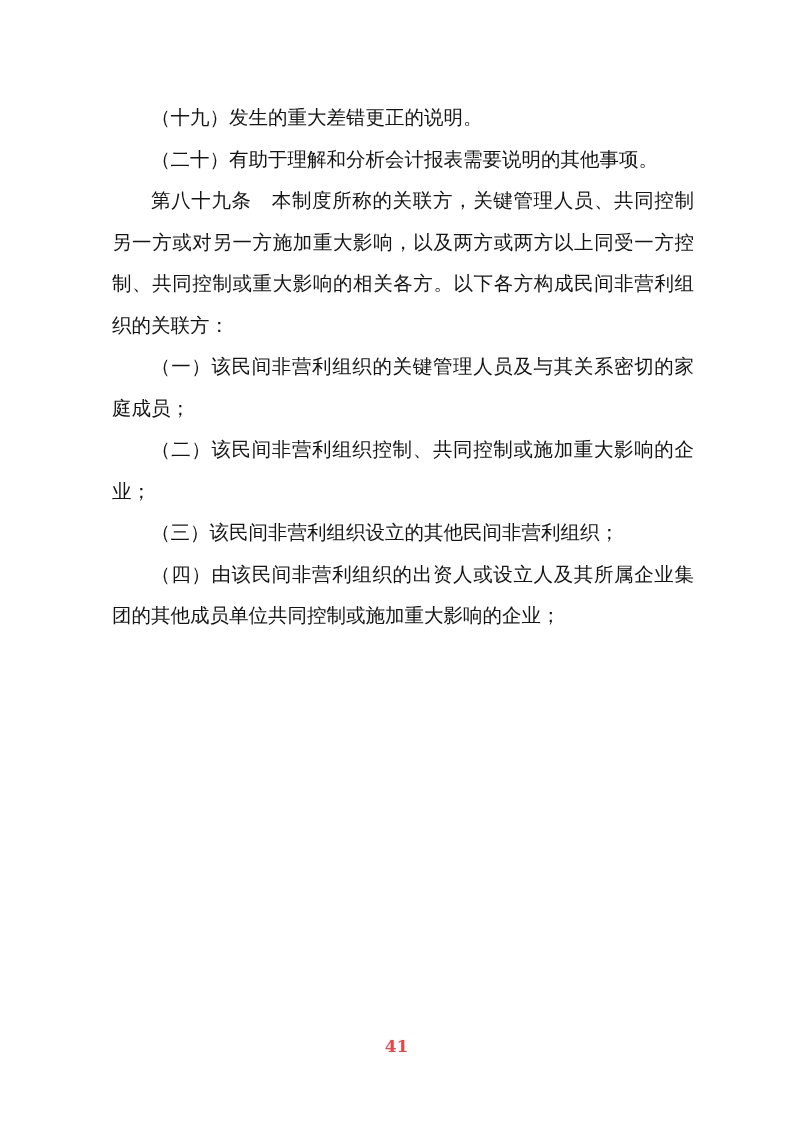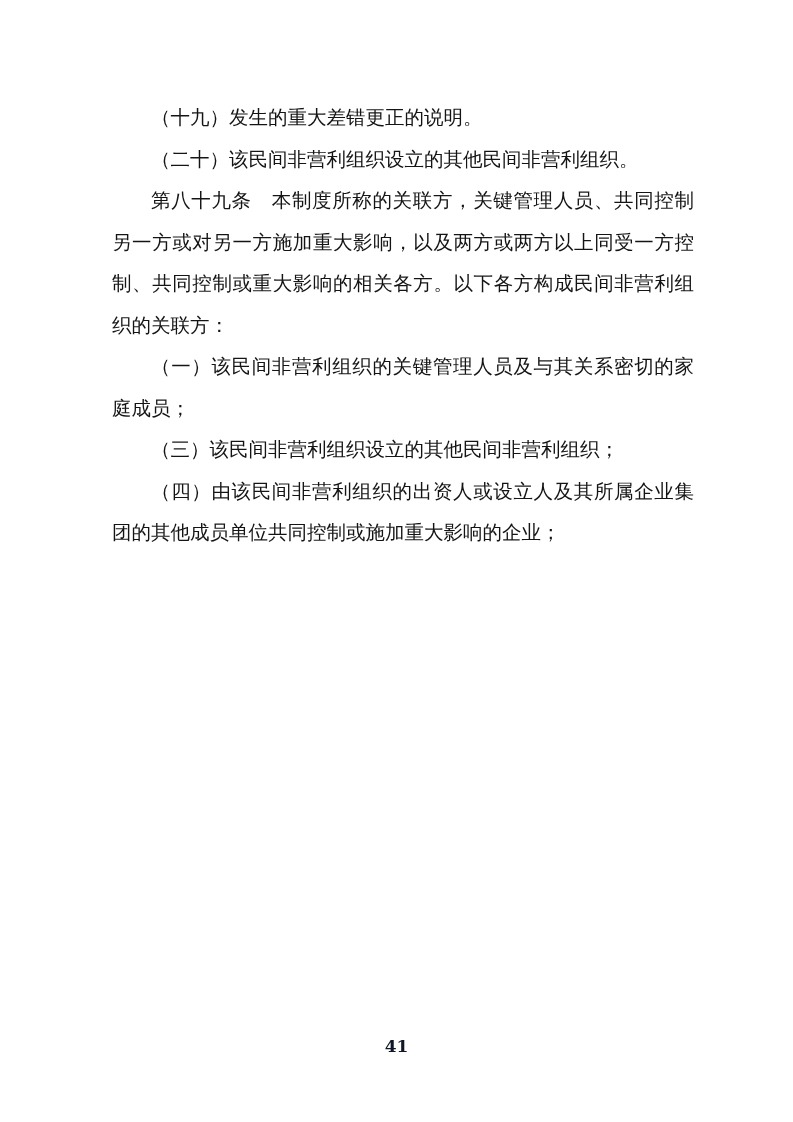--- a/index.html
+++ b/index.html
@@ -40,35 +40,36 @@
     position: absolute;
     left: 0;
     top: 1036px;
     width: 100%;
     text-align: center;
   }
 
   .page-number {
     font-size: 17px;
     font-weight: bold;
-    color: #0f172a;
+    color: #ef4444;
     font-family: "DejaVu Serif", "Liberation Serif", serif;
     margin-top: 25px;
   }
 </style>
 </head>
 <body>
 
 <div class="page">
 
   <div class="doc-body">
     <p>（十九）发生的重大差错更正的说明。</p>
-    <p>（二十）该民间非营利组织设立的其他民间非营利组织。</p>
+    <p>（二十）有助于理解和分析会计报表需要说明的其他事项。</p>
     <p>第八十九条　本制度所称的关联方，关键管理人员、共同控制另一方或对另一方施加重大影响，以及两方或两方以上同受一方控制、共同控制或重大影响的相关各方。以下各方构成民间非营利组织的关联方：</p>
     <p>（一）该民间非营利组织的关键管理人员及与其关系密切的家庭成员；</p>
+    <p>（二）该民间非营利组织控制、共同控制或施加重大影响的企业；</p>
     <p>（三）该民间非营利组织设立的其他民间非营利组织；</p>
     <p>（四）由该民间非营利组织的出资人或设立人及其所属企业集团的其他成员单位共同控制或施加重大影响的企业；</p>
   </div>
 
   <div class="page-footer">
     <span class="page-number">41</span>
   </div>
 
 </div>
 

